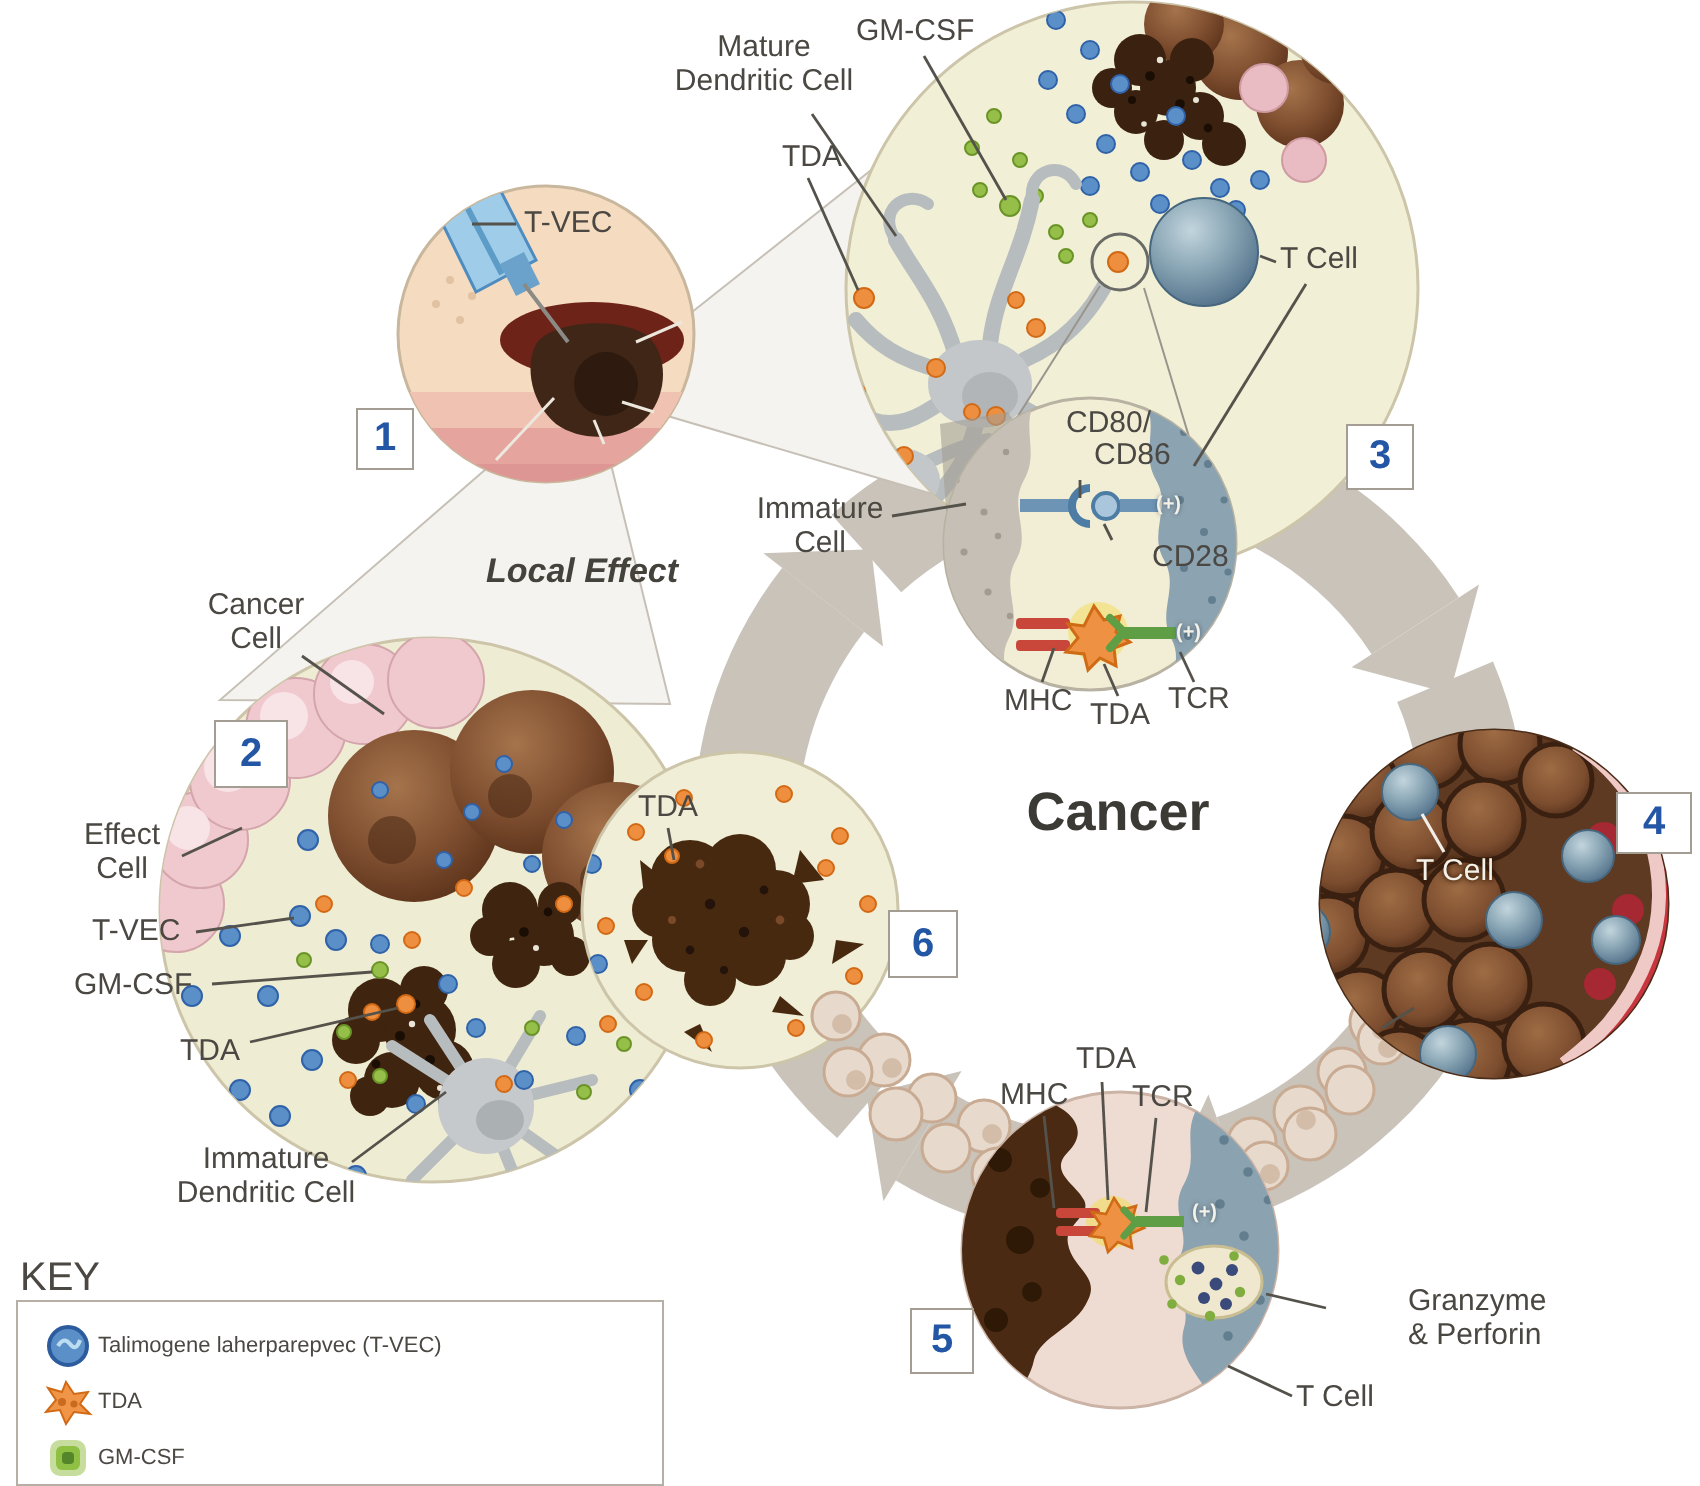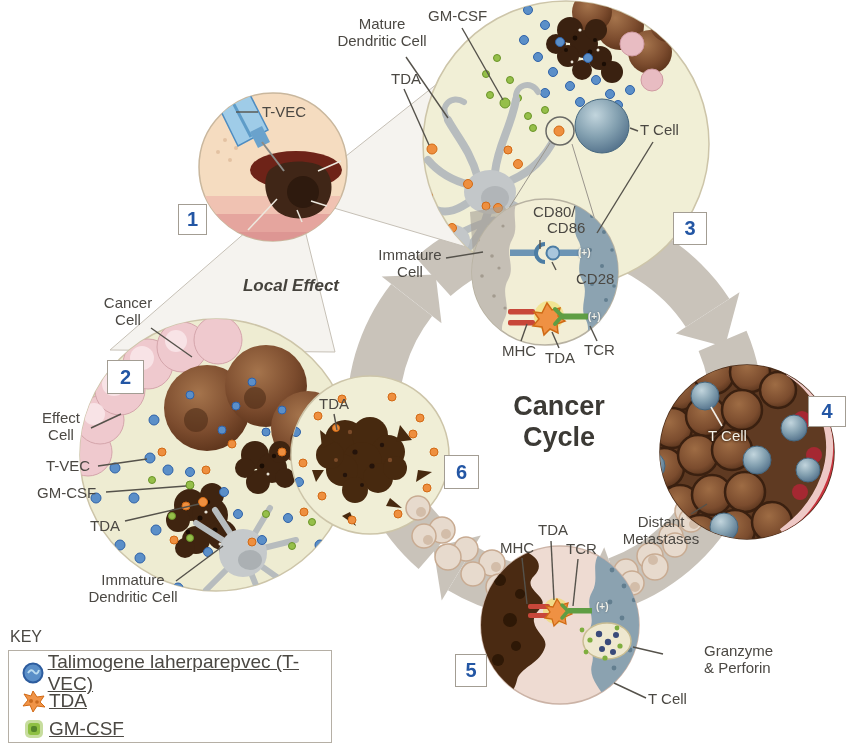--- a/index.html
+++ b/index.html
@@ -8,25 +8,25 @@
   #art{position:absolute;left:0;top:0;}
   .lbl{position:absolute;font-size:15px;line-height:1.1;color:#4b4843;white-space:nowrap;}
   .ctr{transform:translateX(-50%);text-align:center;}
   .ital{font-style:italic;font-weight:bold;font-size:17px;color:#45423c;}
   .numbox{position:absolute;background:#fff;border:1.5px solid #a39d93;color:#2356a4;
           font-weight:bold;font-size:20px;display:flex;align-items:center;justify-content:center;}
   .title{position:absolute;font-weight:bold;font-size:27px;line-height:31px;color:#3c3a35;
          transform:translateX(-50%);text-align:center;}
   .white-lbl{color:#f4f1e8;text-shadow:0 0 3px rgba(50,25,5,.9),0 0 2px rgba(50,25,5,.9);}
   .plus{position:absolute;font-size:10px;font-weight:bold;color:#f2f2ea;text-shadow:0 0 2px rgba(60,70,80,.7);}
-  .keyhdr{position:absolute;font-size:16px;color:#4b4843;}
+  .keyhdr{position:absolute;font-size:20px;color:#4b4843;}
   .keybox{position:absolute;left:8px;top:650px;width:322px;height:91px;border:1px solid #b5afa5;background:#fff;}
   .keyrow{display:flex;align-items:center;height:28px;padding-left:10px;}
   .keyrow .ic{width:30px;display:flex;justify-content:center;}
-  .keyrow .tx{font-size:19px;color:#4b4843;text-decoration:underline;}
+  .keyrow .tx{font-size:11px;color:#4b4843;}
 </style>
 </head>
 <body>
 
 <div id="stage">
 
 <svg id="art" width="850" height="743" viewBox="0 0 850 743">
 <defs>
   <radialGradient id="gradT" cx="38%" cy="30%" r="75%">
     <stop offset="0%" stop-color="#c2d5dd"></stop>
@@ -666,28 +666,23 @@
 <div class="lbl" style="left:90px;top:518px">TDA</div>
 <div class="lbl ctr" style="left:133px;top:572px">
   <div>Immature</div>
   <div>Dendritic Cell</div>
 </div>
 
 <div class="lbl" style="left:319px;top:396px">TDA</div>
 
 <div class="title" style="left:559px;top:391px">
   <div>Cancer</div>
-  <div>Cycle</div>
 </div>
 
 <div class="lbl white-lbl" style="left:708px;top:428px">T Cell</div>
-<div class="lbl ctr" style="left:661px;top:514px">
-  <div>Distant</div>
-  <div>Metastases</div>
-</div>
 
 <div class="lbl" style="left:538px;top:522px">TDA</div>
 <div class="lbl" style="left:500px;top:540px">MHC</div>
 <div class="lbl" style="left:566px;top:541px">TCR</div>
 <div class="lbl" style="left:704px;top:643px">
   <div>Granzyme</div>
   <div>&amp; Perforin</div>
 </div>
 <div class="lbl" style="left:648px;top:691px">T Cell</div>
 

